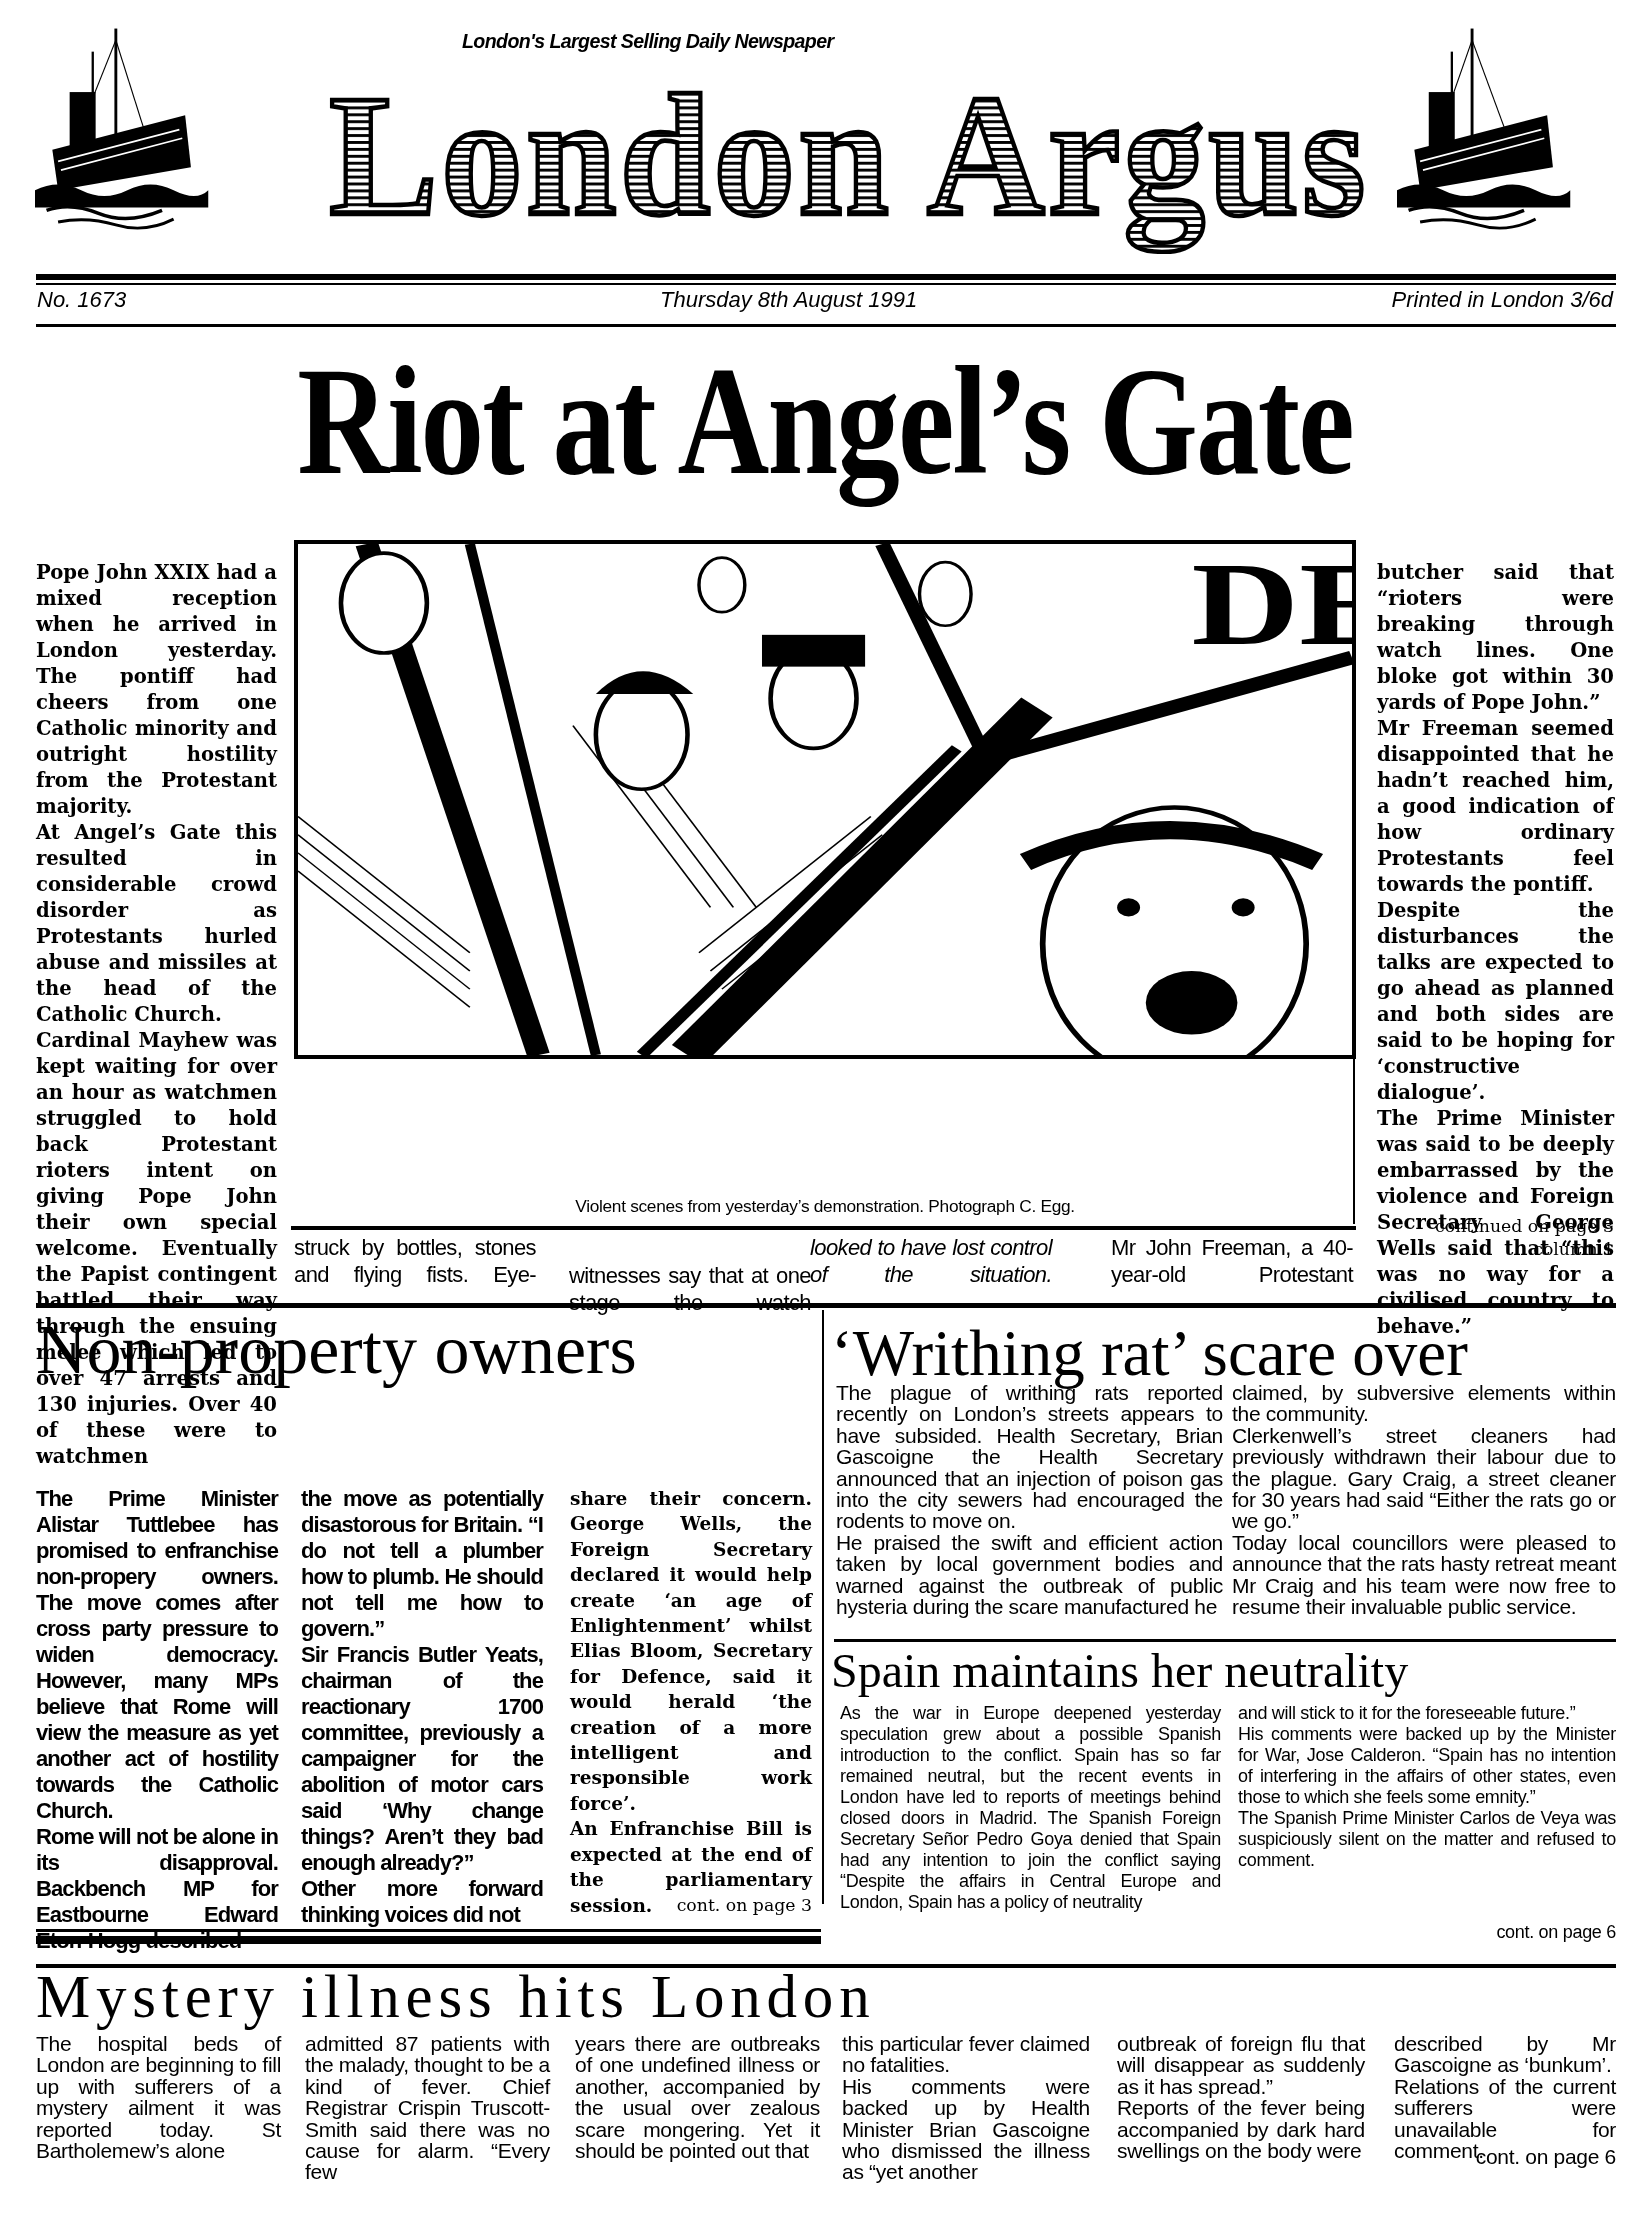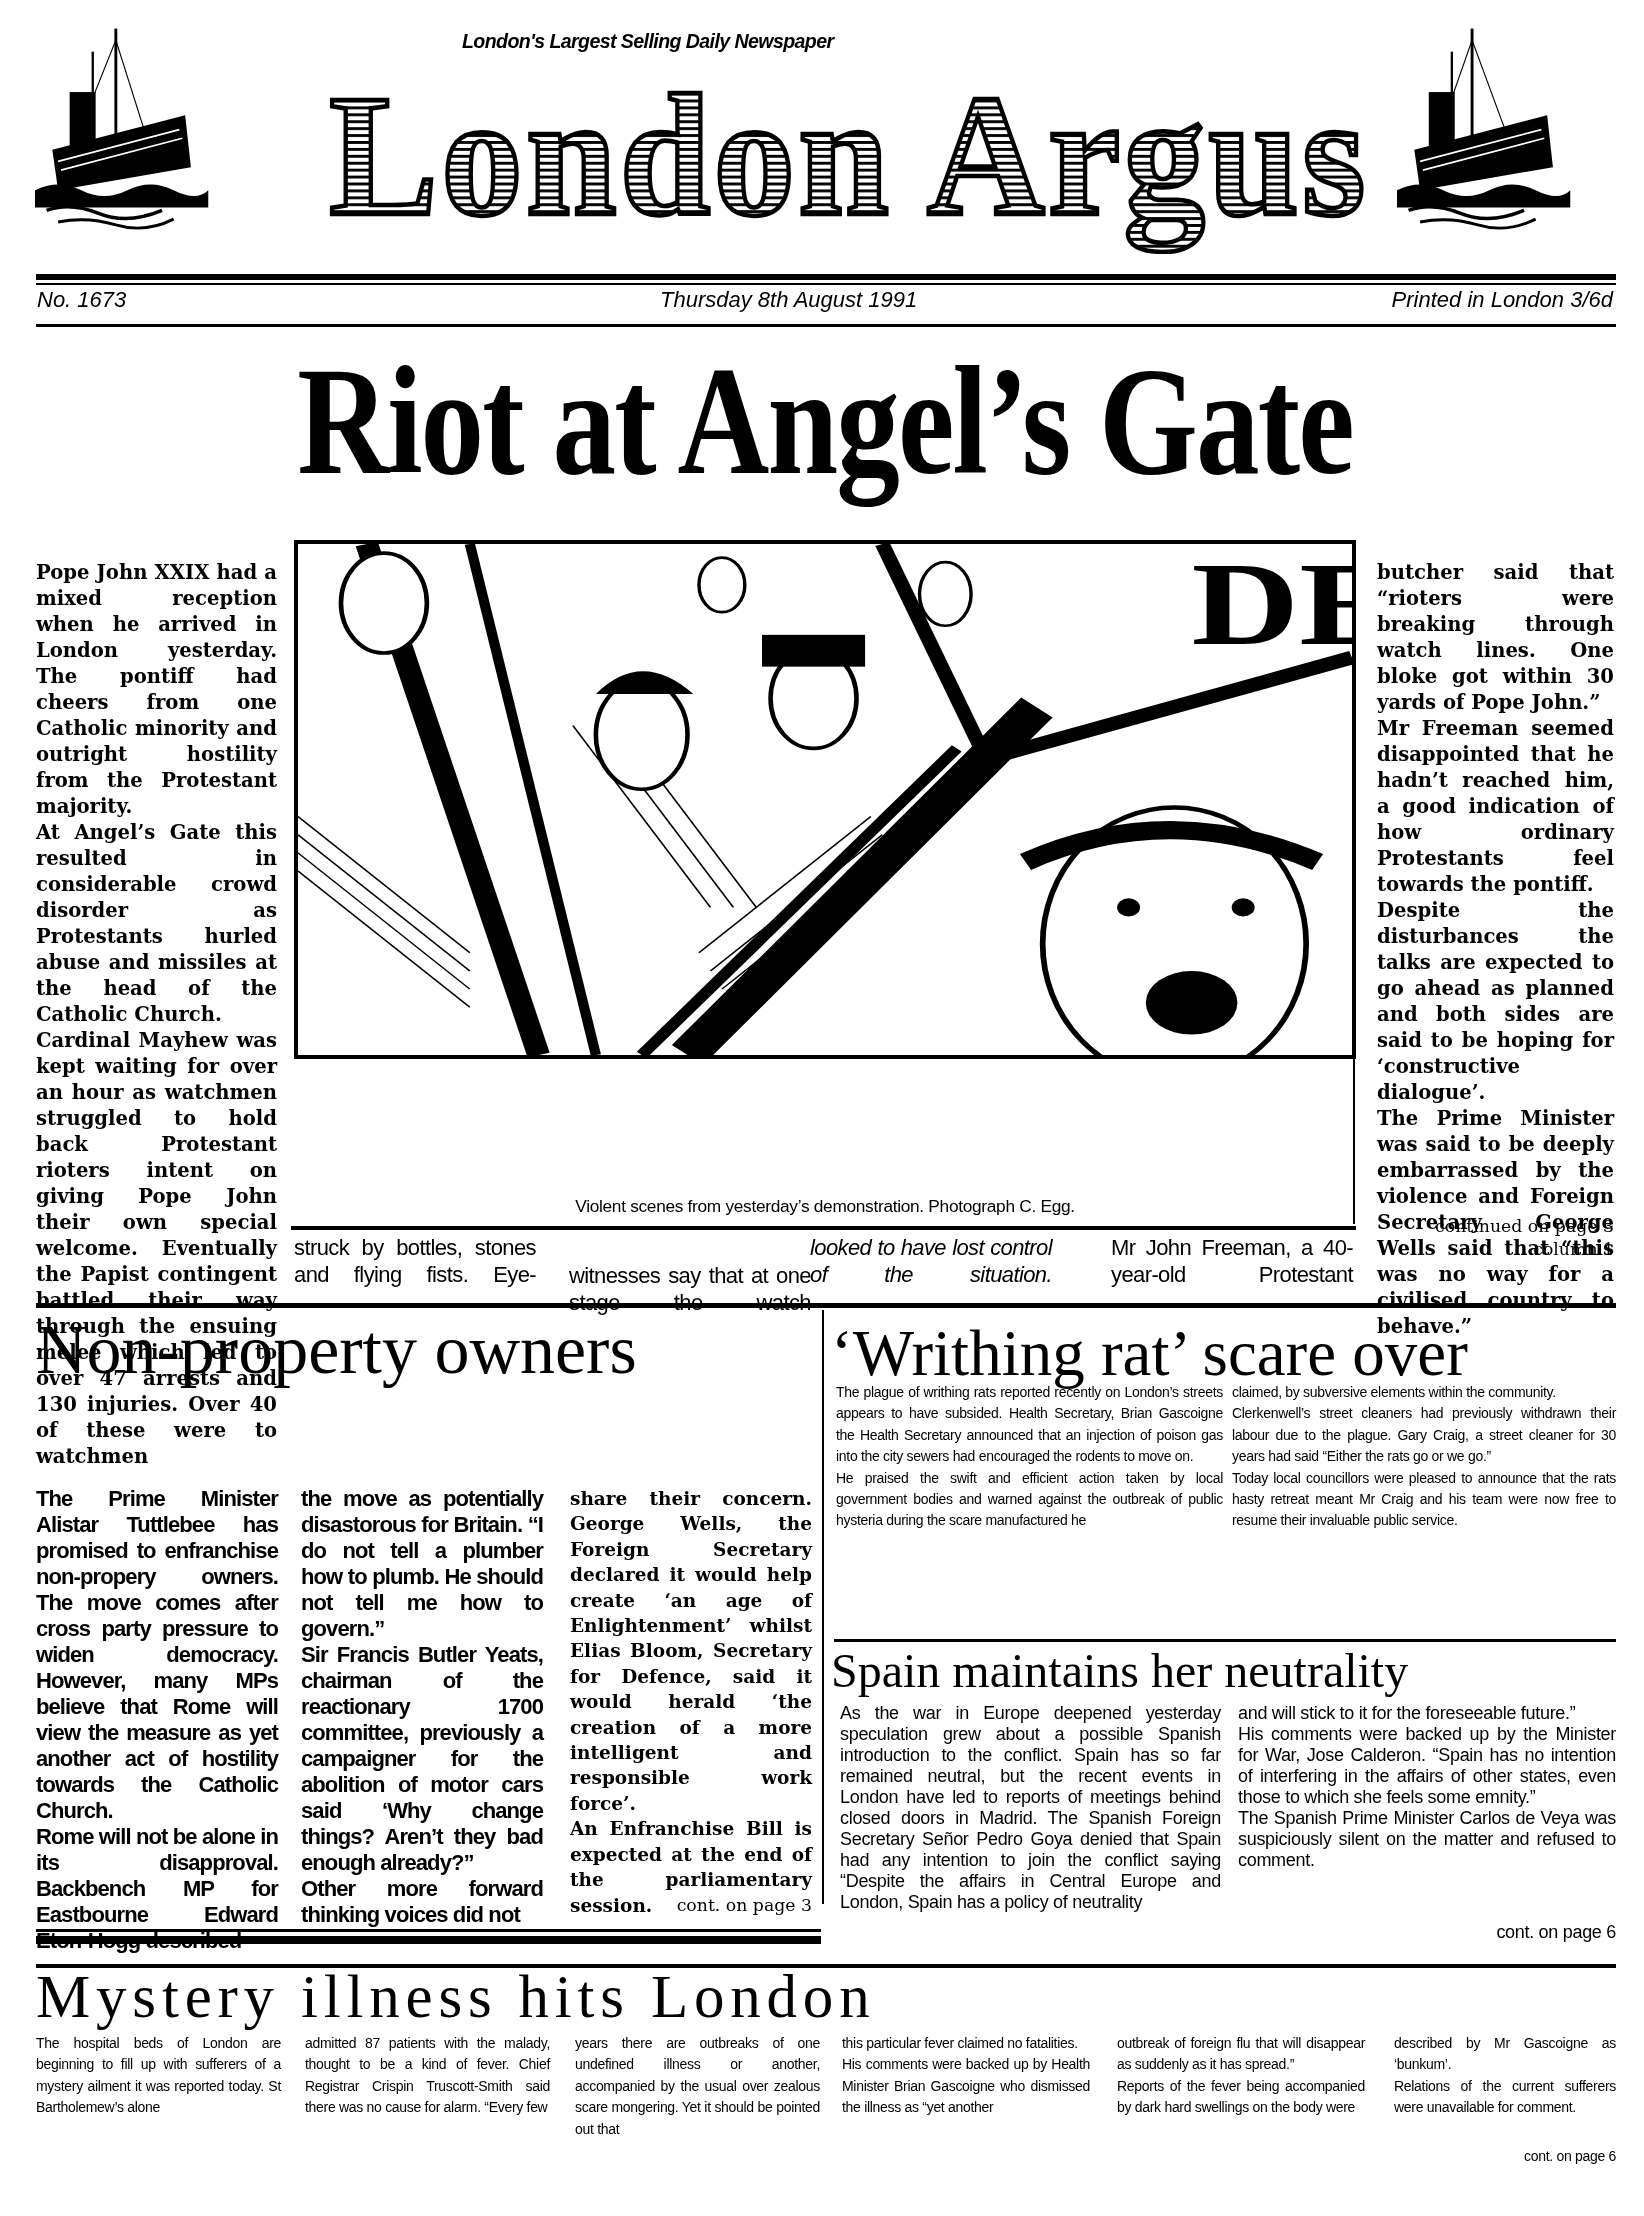--- a/index.html
+++ b/index.html
@@ -29,21 +29,21 @@
   .caption { position: absolute; left: 294px; top: 1196px; width: 1062px; text-align: center; font-family: "Liberation Sans", sans-serif; font-size: 17.3px; letter-spacing: -0.3px; }
   .caption-rule { position: absolute; left: 291px; top: 1226px; width: 1065px; height: 3.5px; background: #000; }
 
   .strip-col { position: absolute; top: 1235px; font-family: "Liberation Sans", sans-serif; font-size: 22px; line-height: 26.6px; letter-spacing: -0.6px; text-align: justify; text-align-last: justify; }
 
   .cont { font-family: "DejaVu Serif", serif; font-weight: normal; font-size: 17.3px; text-align: right; }
 
   .vrule { position: absolute; background: #000; width: 2.3px; }
 
   .h2 { position: absolute; font-family: "Liberation Serif", serif; text-align: left; white-space: nowrap; }
-  .small-col { position: absolute; font-family: "Liberation Sans", sans-serif; font-size: 14px; line-height: 21.4px; letter-spacing: -0.3px; text-align: justify; }
+  .small-col { position: absolute; font-family: "Liberation Sans", sans-serif; font-size: 21px; line-height: 21.4px; letter-spacing: -0.3px; text-align: justify; }
   .small-col p { margin: 0; }
 </style>
 </head>
 <body>
 
 <div class="ship ship-left">
   <svg viewBox="0 0 400 400" width="231" height="231">
     <line x1="140" y1="20" x2="140" y2="230" stroke="#000" stroke-width="5"></line>
     <line x1="100" y1="60" x2="100" y2="240" stroke="#000" stroke-width="4"></line>
     <line x1="140" y1="40" x2="60" y2="240" stroke="#000" stroke-width="2"></line>

